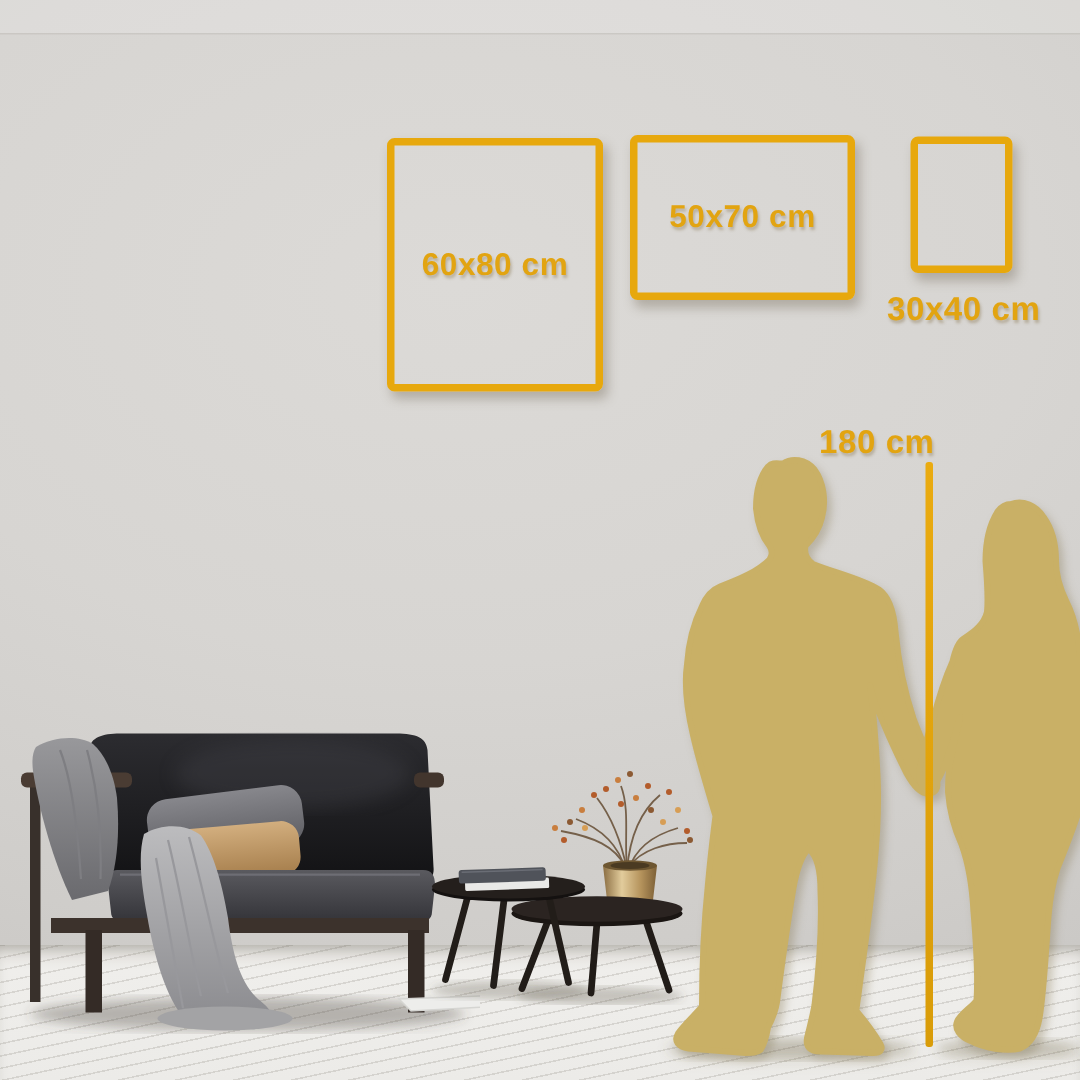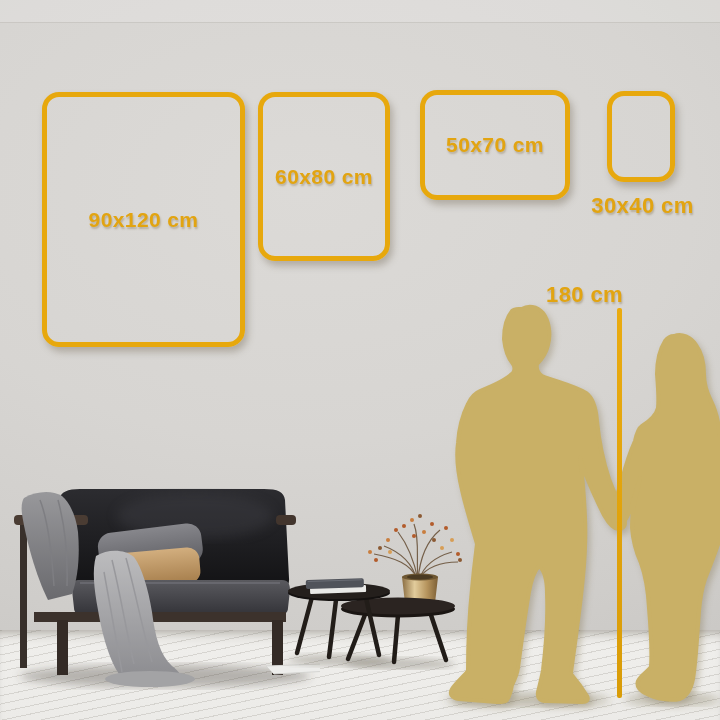--- a/index.html
+++ b/index.html
@@ -22,31 +22,31 @@
     position:absolute;left:0;top:630px;width:720px;height:90px;
     background:
       repeating-linear-gradient(168deg,
         rgba(152,148,140,0.28) 0 1px, rgba(0,0,0,0) 1px 8px),
       linear-gradient(#e2e0dc 0%, #efeeeb 18%, #ecebe8 100%);
     box-shadow:inset 0 7px 9px -5px rgba(95,90,80,0.4);
   }
   
   .frame{
     position:absolute;box-sizing:border-box;
-    border:5px solid #e7a80d;border-radius:17px;
+    border:5px solid #e7a80d;border-radius:5px;
     box-shadow:3px 5px 7px rgba(118,108,90,0.40);
     display:flex;align-items:center;justify-content:center;
   }
   .frame-label, .floating-label{
     color:#e2a411;font-weight:700;font-size:21px;letter-spacing:0.4px;
     text-shadow:1px 2px 2px rgba(128,108,66,0.38);
     white-space:nowrap;
   }
   .f-90x120{left:42px;top:92px;width:203px;height:255px;}
-  .f-60x80{left:258px;top:92px;width:132px;height:169px;}
+  .f-60x80{left:258px;top:92px;width:144px;height:169px;}
   .f-50x70{left:420px;top:90px;width:150px;height:110px;}
   .f-30x40{left:607px;top:91px;width:68px;height:91px;}
   .label-30x40{position:absolute;left:572px;top:193px;width:141px;text-align:center;font-size:22px;}
   
   .height-label{position:absolute;left:546px;top:282px;width:140px;font-size:22px;z-index:6;}
   .height-line{
     position:absolute;left:617px;top:308px;width:5px;height:390px;z-index:5;
     background:linear-gradient(#eaab10,#d99c08);border-radius:2px;
   }
   
@@ -58,23 +58,20 @@
 </style>
 </head>
 <body>
 
 <div class="scene">
 
   <div class="wall"></div>
   <div class="ceiling-band"></div>
   <div class="floor"></div>
 
-  <div class="frame f-90x120">
-    <span class="frame-label">90x120 cm</span>
-  </div>
   <div class="frame f-60x80">
     <span class="frame-label">60x80 cm</span>
   </div>
   <div class="frame f-50x70">
     <span class="frame-label">50x70 cm</span>
   </div>
   <div class="frame f-30x40"></div>
   <div class="floating-label label-30x40">30x40 cm</div>
 
   <svg class="svg-abs sofa-svg" width="320" height="240" viewBox="0 480 320 240">

